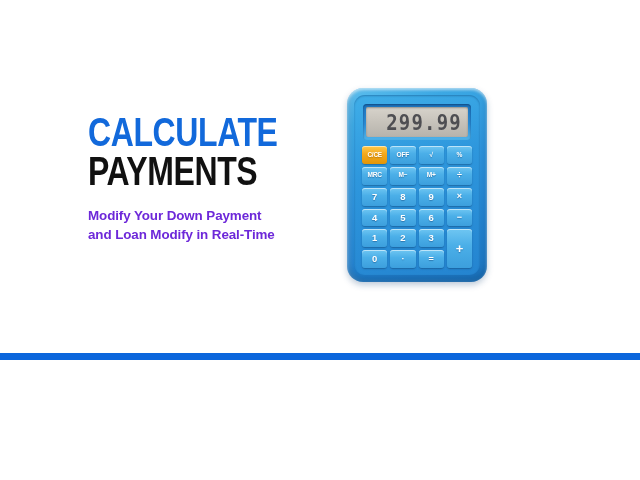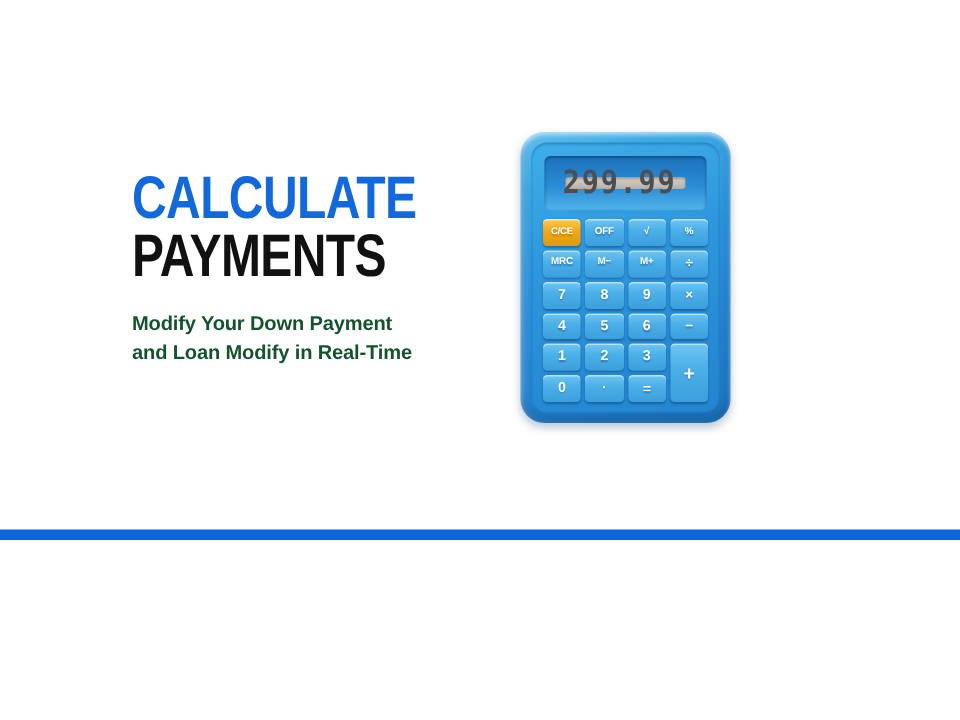--- a/index.html
+++ b/index.html
@@ -44,21 +44,21 @@
   .headline-2 { color: #111111; margin-top: 2px; }
 
   #subhead {
     position: absolute;
     left: 88px;
     top: 206px;
     width: 230px;
     font-size: 13.4px;
     font-weight: bold;
     line-height: 1.42;
-    color: #14532d;
+    color: #6d28d9;
     letter-spacing: -0.1px;
   }
   #subhead .sub-line { display: block; }
 
   
   #calculator {
     position: absolute;
     left: 347px;
     top: 88px;
     width: 140px;
@@ -99,21 +99,21 @@
   
   #calc-display-frame {
     position: absolute;
     left: 9px;
     top: 9px;
     width: 108px;
     height: 36px;
     border-radius: 4px;
     background: linear-gradient(180deg, #1C72BC 0%, #2A8BD4 55%, #4FB3EA 100%);
     box-shadow: inset 0 1px 2px rgba(5,40,80,0.55);
-    padding: 14px;
+    padding: 3px;
     box-sizing: border-box;
   }
   #calc-display {
     width: 100%;
     height: 100%;
     border-radius: 2px;
     background: linear-gradient(180deg, #D7D3CB 0%, #C6C2BA 52%, #B6B3AC 100%);
     box-shadow: inset 0 1px 2px rgba(60,60,55,0.45);
     display: flex;
     align-items: center;

